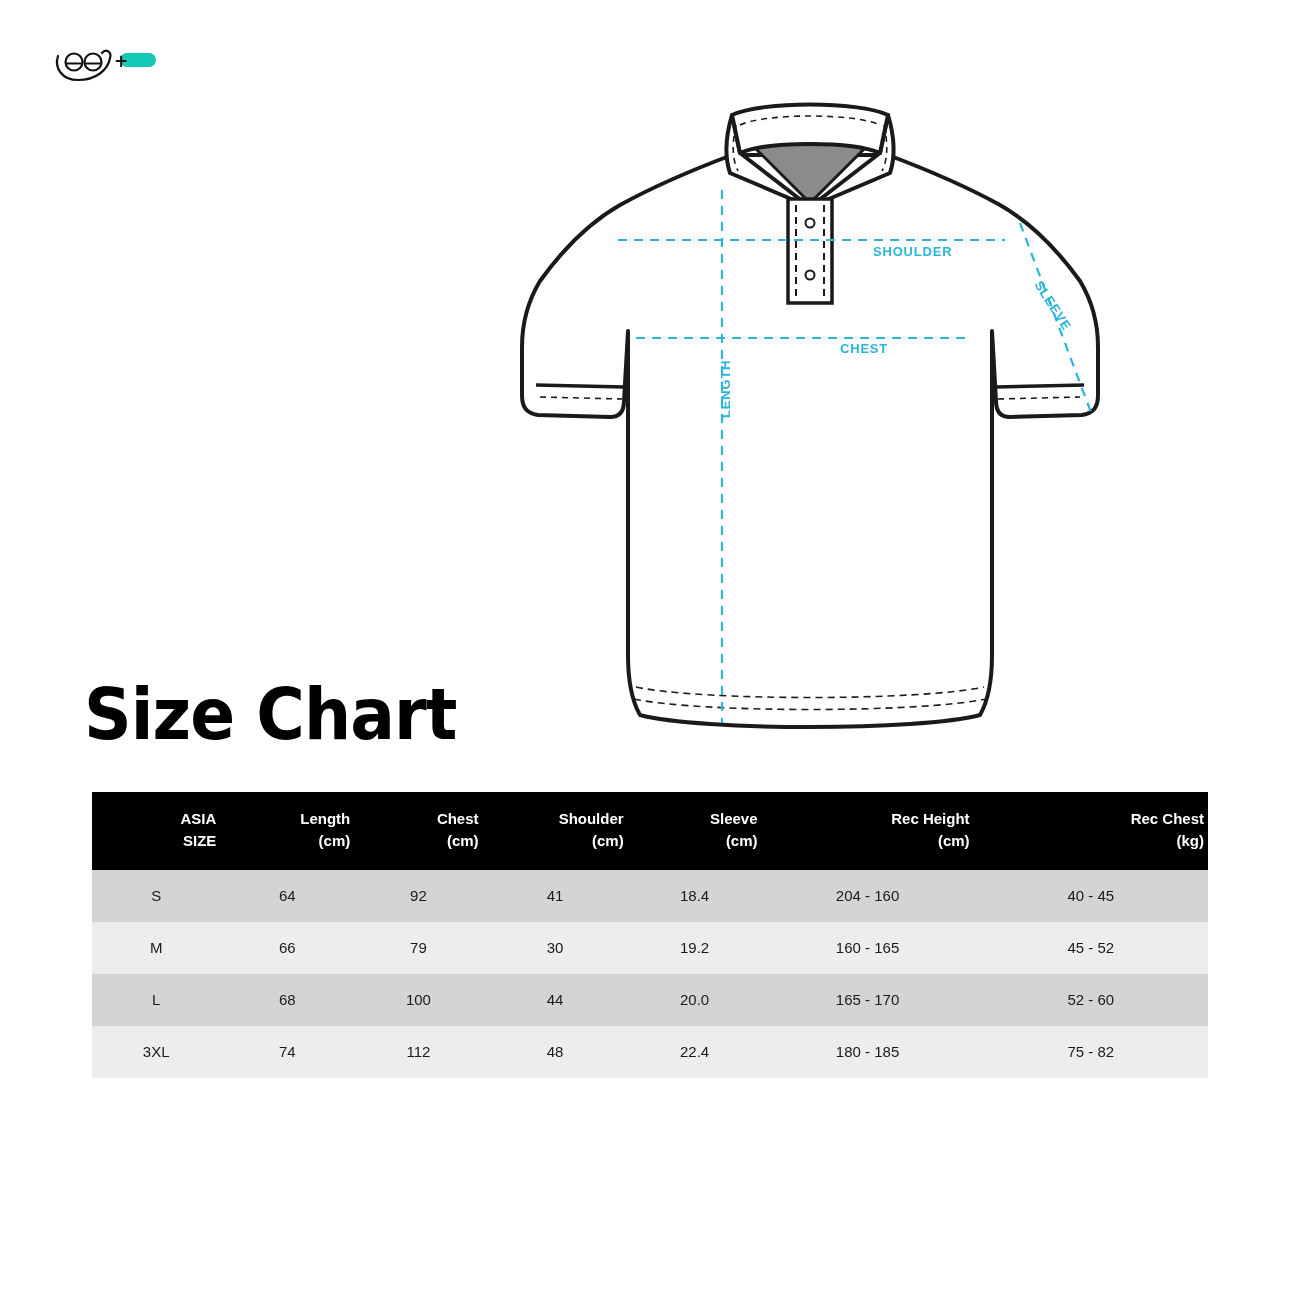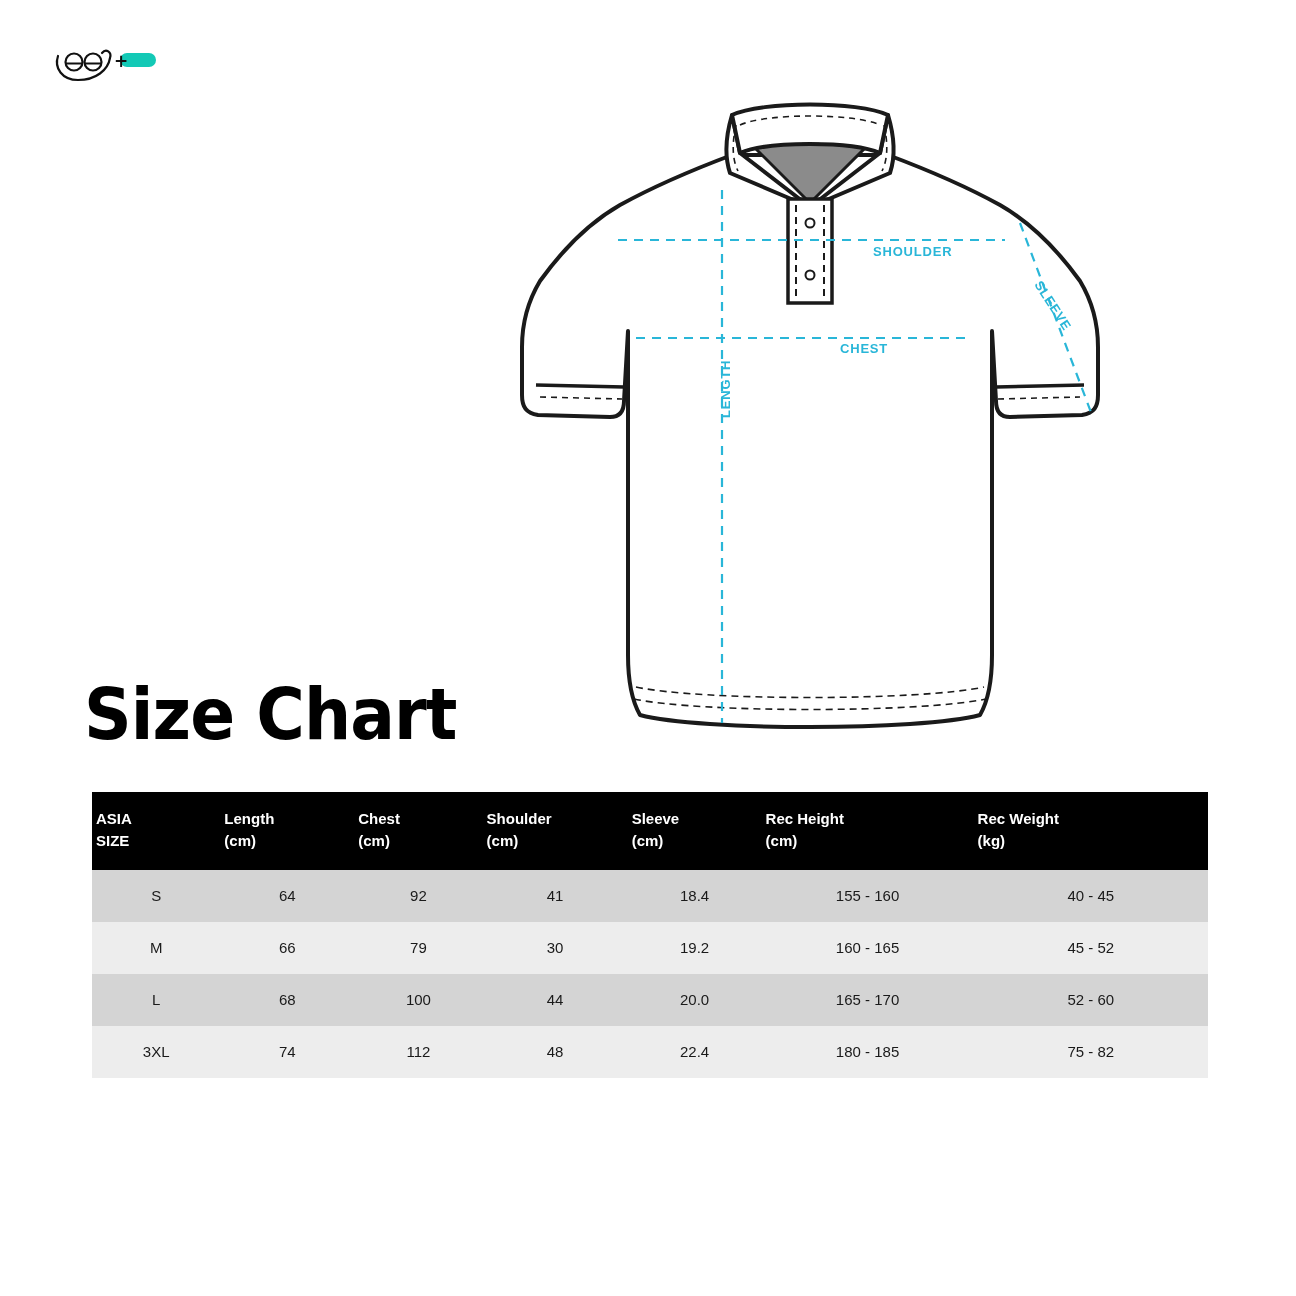--- a/index.html
+++ b/index.html
@@ -87,21 +87,21 @@
     border-collapse: collapse;
     table-layout: fixed;
   }
   thead th {
     background: #000000;
     color: #ffffff;
     font-size: 15px;
     font-weight: bold;
     padding: 16px 4px 18px 4px;
     line-height: 1.45;
-    text-align: left;
+    text-align: right;
     vertical-align: middle;
   }
   tbody td {
     font-size: 15px;
     color: #1a1a1a;
     text-align: center;
     padding: 14px 4px;
     height: 52px;
     vertical-align: middle;
   }
@@ -243,33 +243,33 @@
           </th>
           <th>
             <div>Sleeve</div>
             <div>(cm)</div>
           </th>
           <th>
             <div>Rec Height</div>
             <div>(cm)</div>
           </th>
           <th>
-            <div>Rec Weight</div>
+            <div>Rec Chest</div>
             <div>(kg)</div>
           </th>
         </tr>
       </thead>
       <tbody>
         <tr>
           <td>S</td>
           <td>64</td>
           <td>92</td>
           <td>41</td>
           <td>18.4</td>
-          <td>155 - 160</td>
+          <td>204 - 160</td>
           <td>40 - 45</td>
         </tr>
         <tr>
           <td>M</td>
           <td>66</td>
           <td>79</td>
           <td>30</td>
           <td>19.2</td>
           <td>160 - 165</td>
           <td>45 - 52</td>

